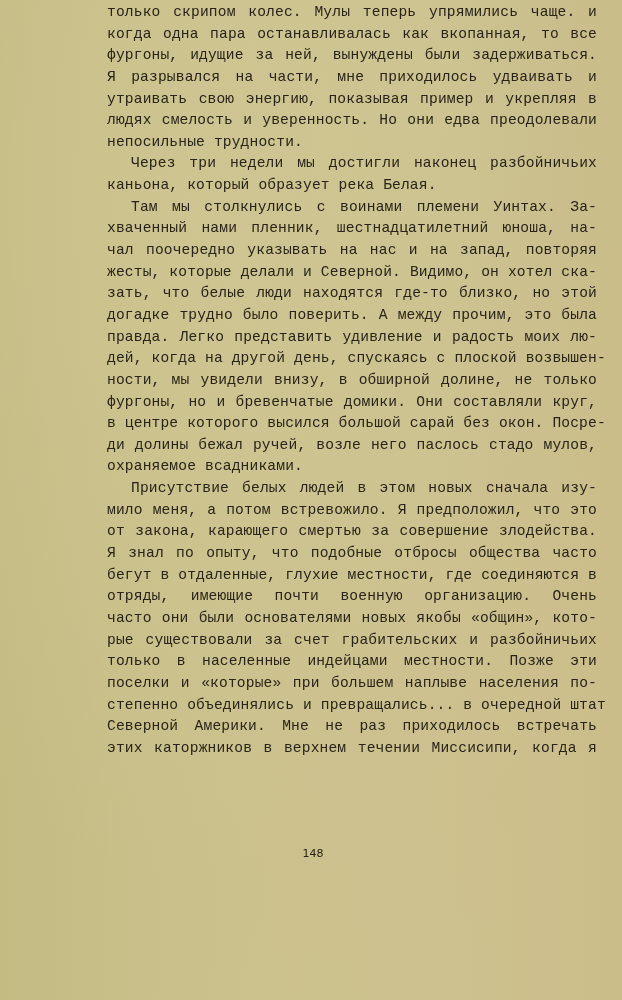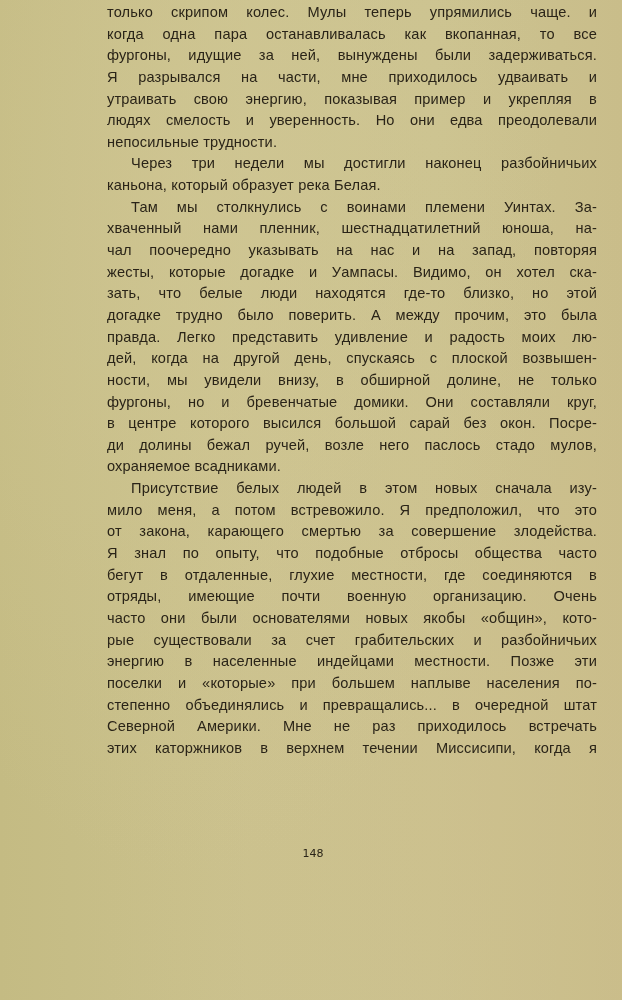--- a/index.html
+++ b/index.html
@@ -20,21 +20,21 @@
       background:
         radial-gradient(ellipse at 30% 20%, rgba(210,200,150,0.55), rgba(0,0,0,0) 60%),
         radial-gradient(ellipse at 80% 80%, rgba(205,190,140,0.5), rgba(0,0,0,0) 60%),
         linear-gradient(90deg, #c4bb83 0%, #cbc28e 40%, #ccc390 70%, #c9bd8a 100%);
     }
     .text-block {
       position: absolute;
       left: 107px;
       top: 2px;
       width: 490px;
-      font-family: Liberation Sans, sans-serif;
+      font-family: Liberation Mono, monospace;
       font-size: 14.6px;
       line-height: 21.65px;
       color: #2a2418;
       letter-spacing: 0.15px;
     }
     .line {
       display: block;
       white-space: nowrap;
       text-align: justify;
       text-align-last: justify;
@@ -73,40 +73,40 @@
     <span class="line">утраивать свою энергию, показывая пример и укрепляя в</span>
     <span class="line">людях смелость и уверенность. Но они едва преодолевали</span>
     <span class="line last">непосильные трудности.</span>
 
     <span class="line indent">Через три недели мы достигли наконец разбойничьих</span>
     <span class="line last">каньона, который образует река Белая.</span>
 
     <span class="line indent">Там мы столкнулись с воинами племени Уинтах. За-</span>
     <span class="line">хваченный нами пленник, шестнадцатилетний юноша, на-</span>
     <span class="line">чал поочередно указывать на нас и на запад, повторяя</span>
-    <span class="line">жесты, которые догадке и Уампасы. Видимо, он хотел ска-</span>
+    <span class="line">жесты, которые делали и Северной. Видимо, он хотел ска-</span>
     <span class="line">зать, что белые люди находятся где-то близко, но этой</span>
     <span class="line">догадке трудно было поверить. А между прочим, это была</span>
     <span class="line">правда. Легко представить удивление и радость моих лю-</span>
     <span class="line">дей, когда на другой день, спускаясь с плоской возвышен-</span>
     <span class="line">ности, мы увидели внизу, в обширной долине, не только</span>
     <span class="line">фургоны, но и бревенчатые домики. Они составляли круг,</span>
     <span class="line">в центре которого высился большой сарай без окон. Посре-</span>
     <span class="line">ди долины бежал ручей, возле него паслось стадо мулов,</span>
     <span class="line last">охраняемое всадниками.</span>
 
     <span class="line indent">Присутствие белых людей в этом новых сначала изу-</span>
     <span class="line">мило меня, а потом встревожило. Я предположил, что это</span>
     <span class="line">от закона, карающего смертью за совершение злодейства.</span>
     <span class="line">Я знал по опыту, что подобные отбросы общества часто</span>
     <span class="line">бегут в отдаленные, глухие местности, где соединяются в</span>
     <span class="line">отряды, имеющие почти военную организацию. Очень</span>
     <span class="line">часто они были основателями новых якобы «общин», кото-</span>
     <span class="line">рые существовали за счет грабительских и разбойничьих</span>
-    <span class="line">энергию в населенные индейцами местности. Позже эти</span>
+    <span class="line">только в населенные индейцами местности. Позже эти</span>
     <span class="line">поселки и «которые» при большем наплыве населения по-</span>
     <span class="line">степенно объединялись и превращались... в очередной штат</span>
     <span class="line">Северной Америки. Мне не раз приходилось встречать</span>
     <span class="line">этих каторжников в верхнем течении Миссисипи, когда я</span>
   </div>
 
   <div class="page-number">148</div>
 </div>
 
 </body></html>

